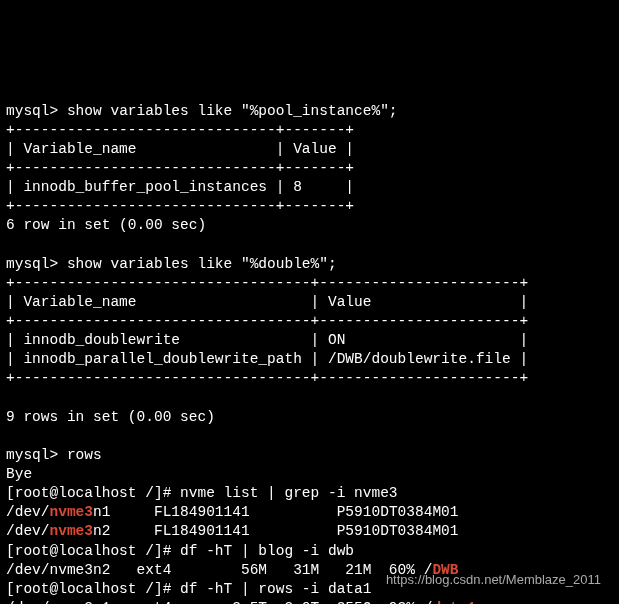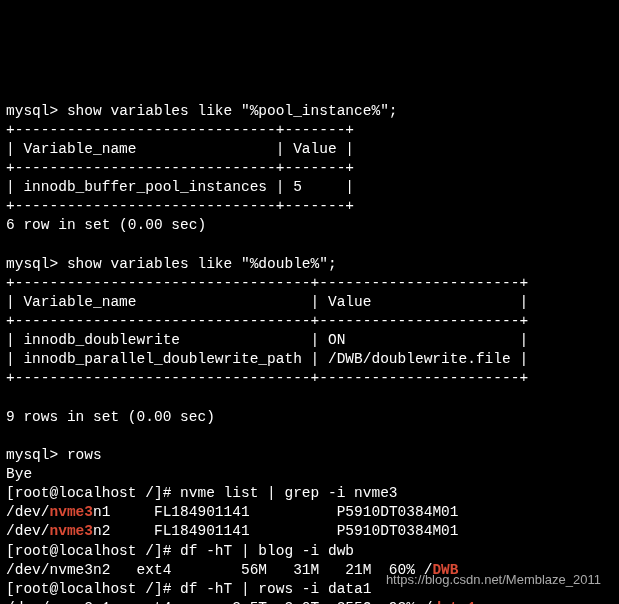--- a/index.html
+++ b/index.html
@@ -32,21 +32,21 @@
 </head>
 <body>
 
 
 
 <div>
 <span data-bind="mysql1.prompt">mysql&gt; </span><span data-bind="mysql1.cmd">show variables like "%pool_instance%";</span>
 <span data-bind="mysql1.sep1">+------------------------------+-------+</span>
 <span data-bind="mysql1.head">| Variable_name                | Value |</span>
 <span data-bind="mysql1.sep2">+------------------------------+-------+</span>
-<span data-bind="mysql1.row">| innodb_buffer_pool_instances | 5     |</span>
+<span data-bind="mysql1.row">| innodb_buffer_pool_instances | 8     |</span>
 <span data-bind="mysql1.sep3">+------------------------------+-------+</span>
 <span data-bind="mysql1.summary">6 row in set (0.00 sec)</span>
 <span data-bind="blank"></span>
 <span data-bind="mysql2.prompt">mysql&gt; </span><span data-bind="mysql2.cmd">show variables like "%double%";</span>
 <span data-bind="mysql2.sep1">+----------------------------------+-----------------------+</span>
 <span data-bind="mysql2.head">| Variable_name                    | Value                 |</span>
 <span data-bind="mysql2.sep2">+----------------------------------+-----------------------+</span>
 <span data-bind="mysql2.row1">| innodb_doublewrite               | ON                    |</span>
 <span data-bind="mysql2.row2">| innodb_parallel_doublewrite_path | /DWB/doublewrite.file |</span>
 <span data-bind="mysql2.sep3">+----------------------------------+-----------------------+</span>

